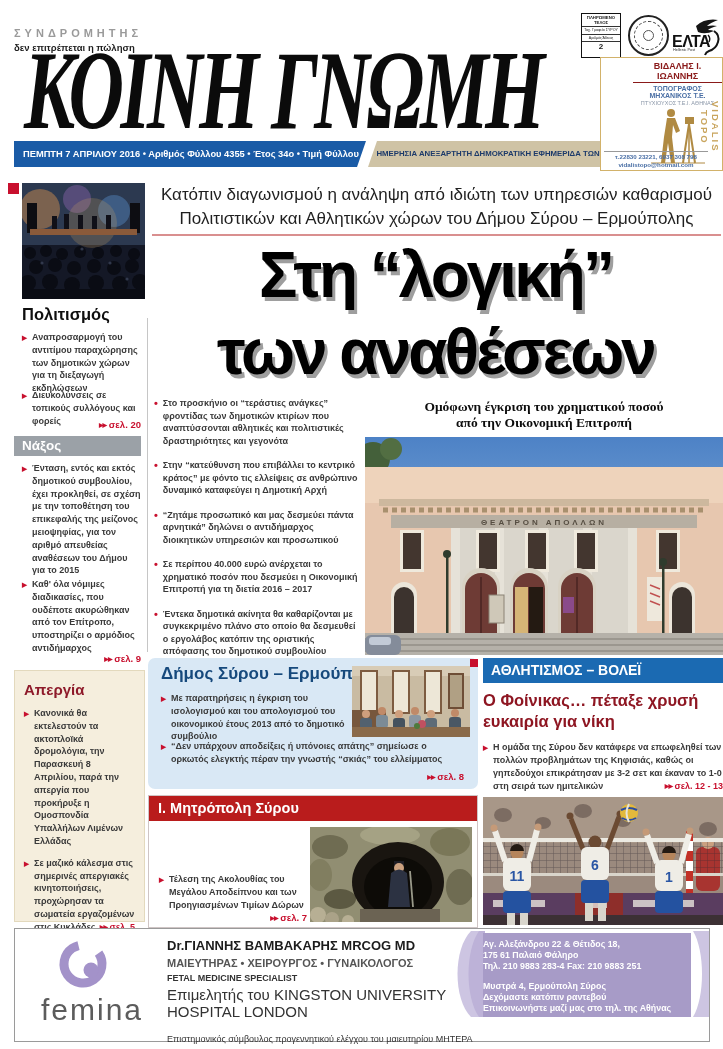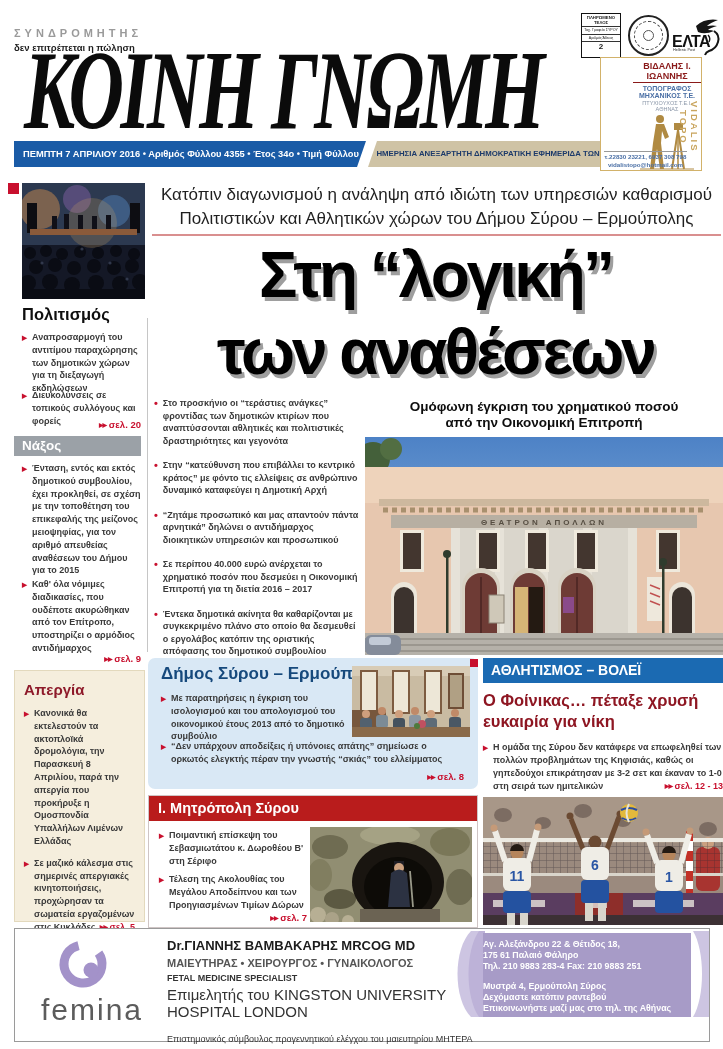--- a/index.html
+++ b/index.html
@@ -32,21 +32,21 @@
   #stamp-paid .spn { font-size:8px; font-weight:bold; border-top:1px solid #333; margin-top:1px; }
 
   #stamp-circle { left:628px; top:15px; width:41px; height:41px; border:2px solid #222; border-radius:50%; }
   #stamp-circle .inner { position:absolute; inset:4px; border:1px dashed #444; border-radius:50%; }
   #stamp-circle .core { position:absolute; inset:13px; border:1px solid #555; border-radius:50%; }
 
   #elta { left:672px; top:17px; width:50px; height:42px; }
   #elta .ename { position:absolute; left:0; top:16px; font-size:16px; font-weight:bold; color:#111; letter-spacing:-0.5px; }
   #elta .esub { position:absolute; left:1px; top:31px; font-size:3.8px; color:#333; }
 
-  #vidalis { left:600px; top:57px; width:102px; height:114px; border:1px solid #d2b26a; background:#fff; text-align:center; padding-top:3px;padding-left:32px; }
+  #vidalis { left:600px; top:57px; width:123px; height:114px; border:1px solid #d2b26a; background:#fff; text-align:center; padding-top:3px;padding-left:32px; }
   #vidalis .vname { font-size:9px; font-weight:bold; color:#8a1a1a; border-bottom:1px solid #8a1a1a; display:inline-block; padding:0 2px 1px; }
   #vidalis .vtitle { font-size:7px; font-weight:bold; color:#4a6fa5; margin-top:2px; }
   #vidalis .vdeg { font-size:5.5px; color:#8a96a8; margin-top:1px; }
   #vidalis .vvert {
     position:absolute; right:1px; top:26px; writing-mode:vertical-rl;
     font-size:9.5px; font-weight:bold; letter-spacing:2px; color:#c9a55e;
   }
   #vidalis .vfoot { position:absolute; left:3px; right:14px; bottom:2px; border-top:1px solid #999; padding-top:1px; }
   #vidalis .vphone, #vidalis .vmail { font-size:6.2px; font-weight:bold; color:#4a6fa5; line-height:7.5px; }
 
@@ -93,21 +93,21 @@
   
   #kicker { left:152px; top:183px; width:569px; text-align:center; font-size:17px; line-height:23.5px; color:#1f1f1f; }
   #kicker-line { left:152px; top:234px; width:569px; height:0; border-top:2px solid #d98f8f; }
   #headline {
     left:150px; top:237px; width:571px; text-align:center;
     font-weight:bold; font-size:64px; line-height:77px; letter-spacing:-3px; color:#000;
     text-shadow:3px 4px 0 #9e9e9e;
   }
   #lead-bullets { left:154px; top:397px; width:209px; }
   #lead-bullets .item { margin-bottom:12px; line-height:12.5px; }
-  #caption { left:368px; top:399px; width:352px; text-align:center; font-family:Liberation Sans, sans-serif; font-weight:bold; font-size:13.5px; line-height:15.5px; color:#0d0d0d; }
+  #caption { left:368px; top:399px; width:352px; text-align:center; font-family:Liberation Serif, serif; font-weight:bold; font-size:13.5px; line-height:15.5px; color:#0d0d0d; }
   #theater { left:365px; top:437px; }
 
   
   #dimos-box { left:148px; top:658px; width:330px; height:131px; background:#d9e8f5; border-radius:7px; }
   #dimos-corner { left:470px; top:659px; width:8px; height:8px; background:#c8102e; }
   #dimos-box .dtitle { position:absolute; left:13px; top:6px; font-size:17px; font-weight:bold; color:#16497c; }
   #dimos-i0 { position:absolute; left:13px; top:34px; width:192px; }
   #dimos-i1 { position:absolute; left:13px; top:82px; width:303px; }
   #dimos-ref { position:absolute; right:14px; bottom:7px; }
   #meeting { position:absolute; right:8px; top:8px; }
@@ -317,21 +317,21 @@
     <div class="item">
       <span class="dot">•</span>
       <span class="itx">Στο προσκήνιο οι “τεράστιες ανάγκες” φροντίδας των δημοτικών κτιρίων που αναπτύσσονται αθλητικές και πολιτιστικές δραστηριότητες και γεγονότα</span>
     </div>
     <div class="item">
       <span class="dot">•</span>
       <span class="itx">Στην “κατεύθυνση που επιβάλλει το κεντρικό κράτος” με φόντο τις ελλείψεις σε ανθρώπινο δυναμικό καταφεύγει η Δημοτική Αρχή</span>
     </div>
     <div class="item">
       <span class="dot">•</span>
-      <span class="itx">“Ζητάμε προσωπικό και μας απαντούν πάντα αρνητικά” δηλώνει ο αντιδήμαρχος διοικητικών υπηρεσιών και προσωπικού</span>
+      <span class="itx">“Ζητάμε προσωπικό και μας δεσμεύει πάντα αρνητικά” δηλώνει ο αντιδήμαρχος διοικητικών υπηρεσιών και προσωπικού</span>
     </div>
     <div class="item">
       <span class="dot">•</span>
       <span class="itx">Σε περίπου 40.000 ευρώ ανέρχεται το χρηματικό ποσόν που δεσμεύει η Οικονομική Επιτροπή για τη διετία 2016 – 2017</span>
     </div>
     <div class="item">
       <span class="dot">•</span>
       <span class="itx">
         <span>Έντεκα δημοτικά ακίνητα θα καθαρίζονται με συγκεκριμένο πλάνο στο οποίο θα δεσμευθεί ο εργολάβος κατόπιν της οριστικής απόφασης του δημοτικού συμβουλίου</span>
         <span class="refinline"><span class="arr">▶▶</span> <span>σελ. 10 -11</span></span>
@@ -466,24 +466,20 @@
       <span class="arr">▶▶</span>
       <span>σελ. 8</span>
     </div>
   </div>
   <div class="abs" id="dimos-corner"></div>
 
   <div class="abs" id="mitropoli-box">
     <div class="mbanner">
       <span>Ι. Μητρόπολη Σύρου</span>
     </div>
-    <div class="item lh125" id="mit-i0">
-      <span class="tri">▶</span>
-      <span class="itx">Ποιμαντική επίσκεψη του Σεβασμιωτάτου κ. Δωροθέου Β' στη Σέριφο</span>
-    </div>
     <div class="item lh125" id="mit-i1">
       <span class="tri">▶</span>
       <span class="itx">Τέλεση της Ακολουθίας του Μεγάλου Αποδείπνου και των Προηγιασμένων Τιμίων Δώρων</span>
     </div>
     <div class="pageref alignr" id="mit-ref">
       <span class="arr">▶▶</span>
       <span>σελ. 7</span>
     </div>
     <svg id="cave" width="162" height="95" viewBox="0 0 162 95">
       <rect width="162" height="95" fill="#918e72"></rect>

